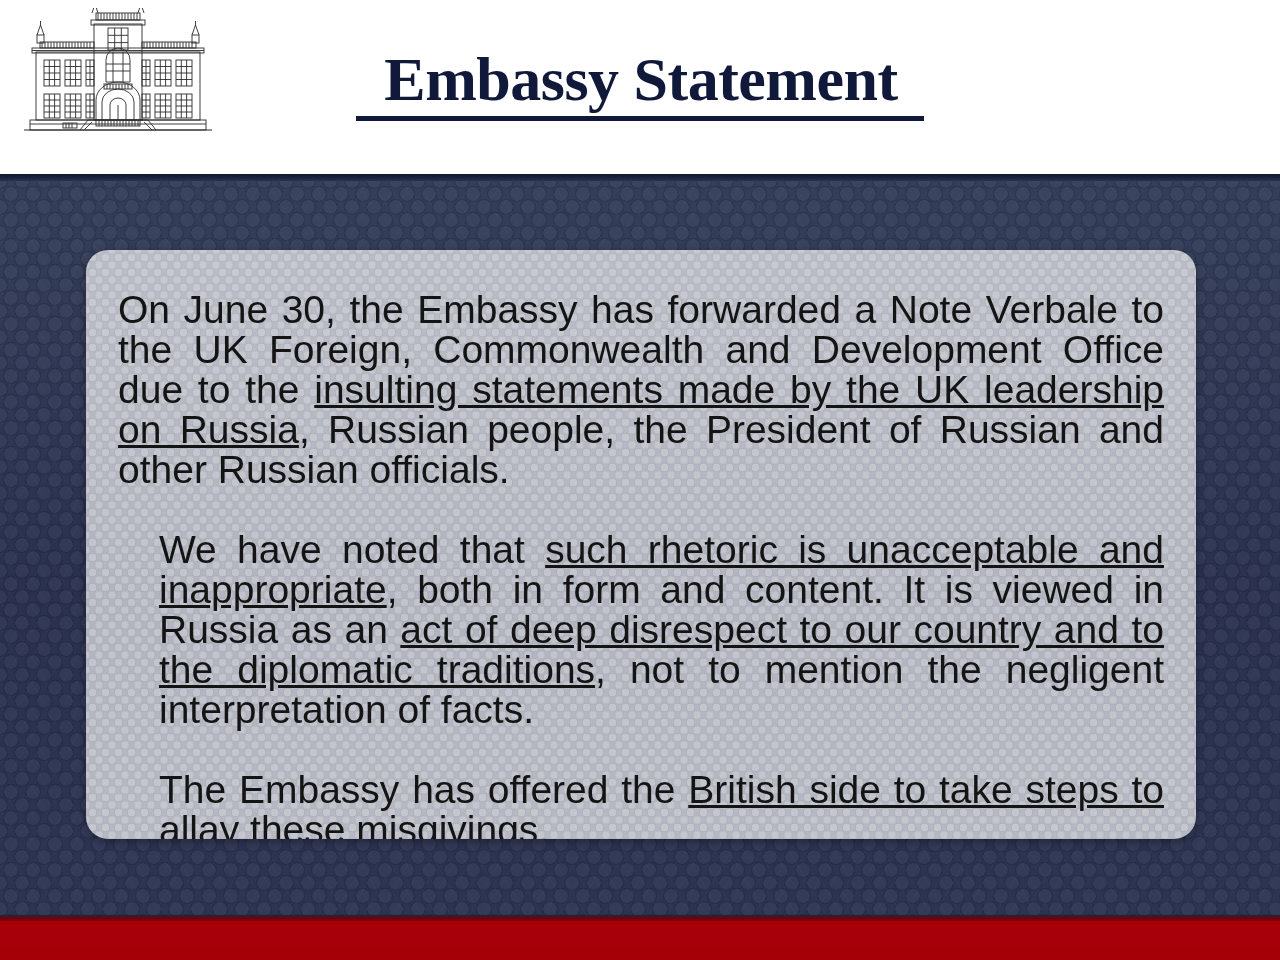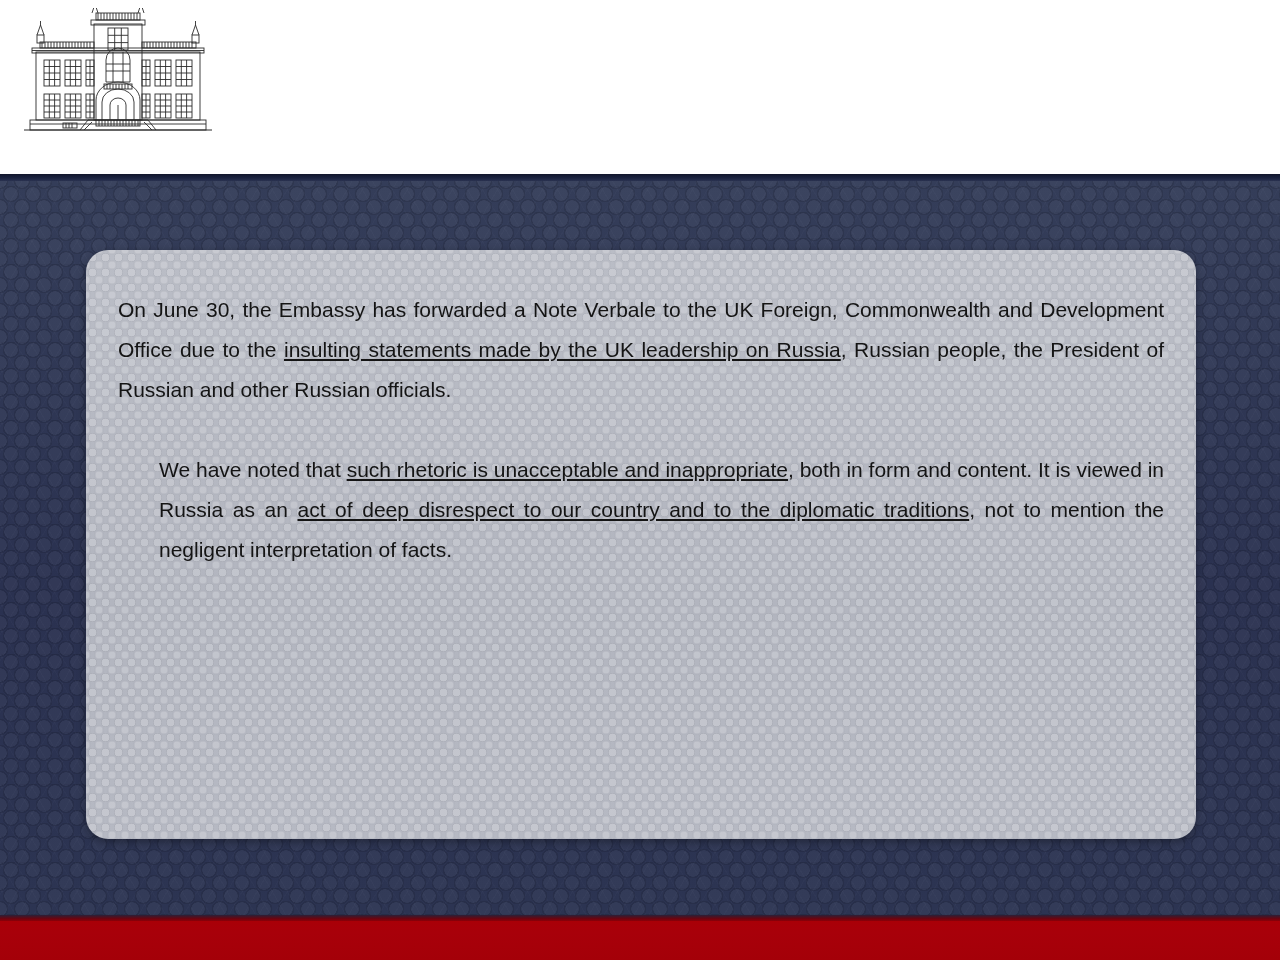--- a/index.html
+++ b/index.html
@@ -93,21 +93,21 @@
       linear-gradient(to bottom,#babdc6 0%, #b2b5bf 60%, #b6b9c3 100%);
     background-size:13px 15px, 13px 15px, 100% 100%;
     background-position:0 0, 6.5px 7.5px, 0 0;
     box-shadow:0 3px 10px rgba(0,0,0,0.35);
     overflow:hidden;
   }
 
   #panel-text{
     position:absolute; left:32px; top:40px;
     width:1046px;
-    font-size:21px;
+    font-size:39px;
     line-height:40px;
     color:#141414;
     text-align:justify;
     text-justify:inter-word;
   }
   #panel-text p{ margin:0; }
   #panel-text p + p{ margin-top:40px;margin-left:41px; }
   #panel-text u{ text-decoration:underline; text-underline-offset:2px; }
   
   #panel-text p{ text-align-last:left; }
@@ -372,29 +372,34 @@
 
         <g>
           <rect x="45" y="115" width="14" height="5"></rect>
           <line x1="48" y1="115" x2="48" y2="120"></line>
             <line x1="51" y1="115" x2="51" y2="120"></line>
           <line x1="54" y1="115" x2="54" y2="120"></line>
         </g>
       </svg>
     </div>
 
+    <div id="title-wrap">
+      <div id="title">Embassy Statement</div>
+      <div id="title-rule"></div>
+    </div>
   </div>
   <div id="header-shadow"></div>
 
   <div id="body-bg"></div>
   <div id="body-hex-overlay"></div>
 
   <div id="panel">
     <div id="panel-text">
         <p><span>On June 30, the Embassy has forwarded a Note Verbale to the UK Foreign, Commonwealth and Development Office due to the </span><u>insulting statements made by the UK leadership on Russia</u><span>, Russian people, the President of Russian and other Russian officials.</span></p>
         <p><span>We have noted that </span><u>such rhetoric is unacceptable and inappropriate</u><span>, both in form and content. It is viewed in Russia as an </span><u>act of deep disrespect to our country and to the diplomatic traditions</u><span>, not to mention the negligent interpretation of facts.</span></p>
+        <p><span>The Embassy has offered the </span><u>British side to take steps to allay these misgivings</u><span>.</span></p>
       </div>
   </div>
 
   <div id="footer-shadow"></div>
   <div id="footer"></div>
 
 </div>
 
 </body></html>

